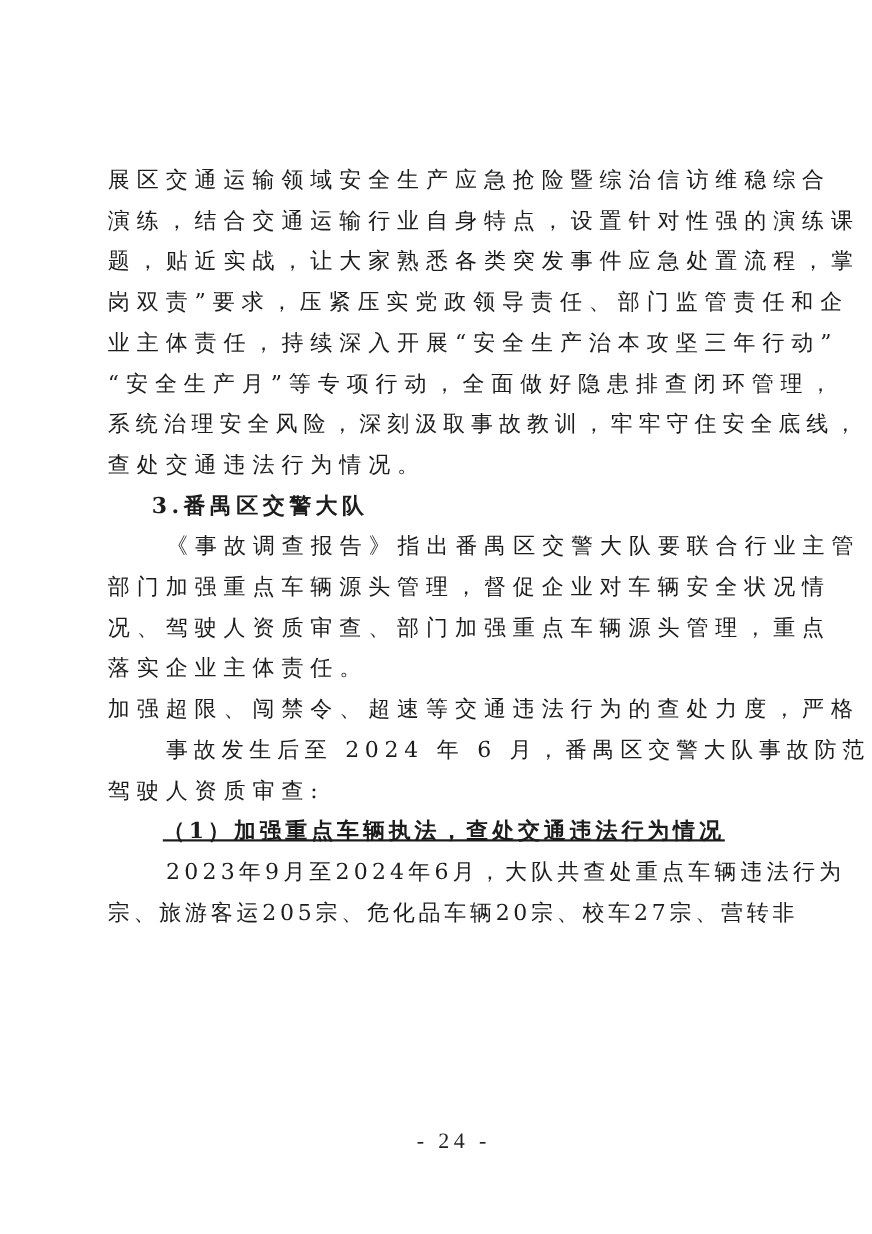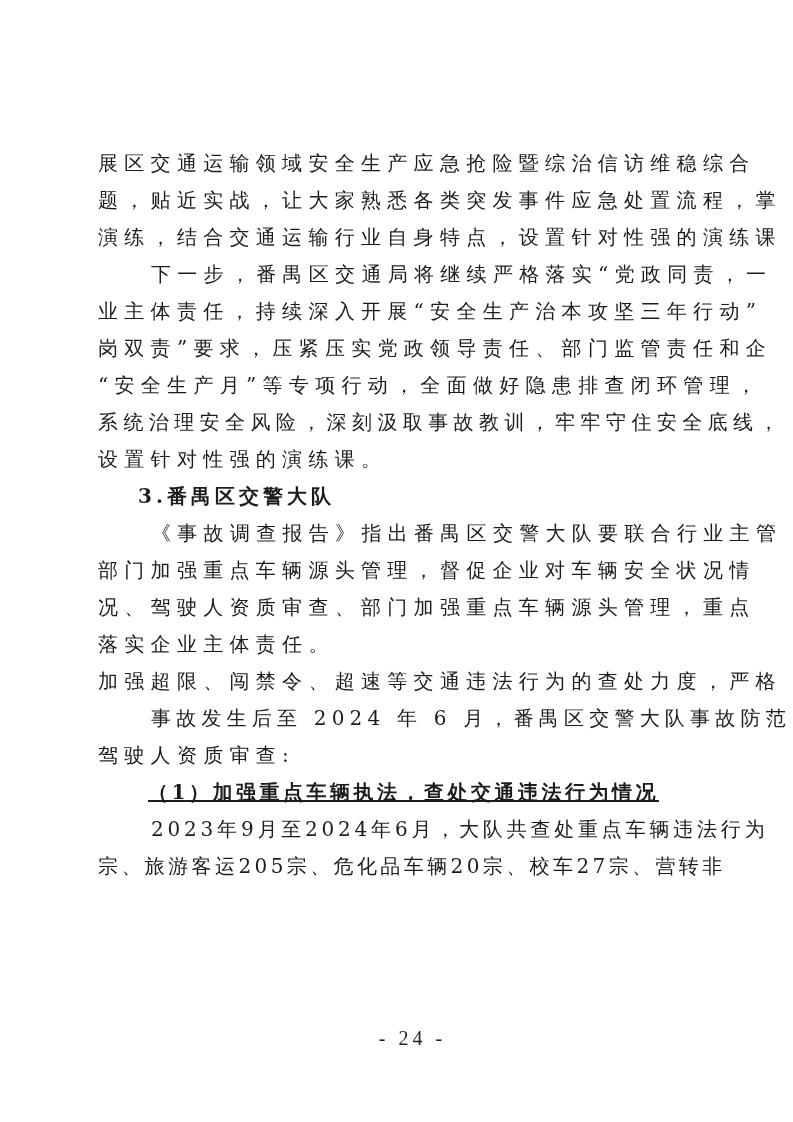--- a/index.html
+++ b/index.html
@@ -24,29 +24,28 @@
       letter-spacing: 4px;
     }
   </style>
 </head>
 <body>
 
 <div class="page">
   <div class="body-text">
 
     <span class="line">展区交通运输领域安全生产应急抢险暨综治信访维稳综合</span>
+    <span class="line">演练，结合交通运输行业自身特点，设置针对性强的演练课</span>
     <span class="line">题，贴近实战，让大家熟悉各类突发事件应急处置流程，掌</span>
-    <span class="line">演练，结合交通运输行业自身特点，设置针对性强的演练课</span>
 
-    <span class="line indent">下一步，番禺区交通局将继续严格落实“党政同责，一</span>
+    <span class="line">岗双责”要求，压紧压实党政领导责任、部门监管责任和企</span>
     <span class="line">业主体责任，持续深入开展“安全生产治本攻坚三年行动”</span>
-    <span class="line">岗双责”要求，压紧压实党政领导责任、部门监管责任和企</span>
     <span class="line">“安全生产月”等专项行动，全面做好隐患排查闭环管理，</span>
     <span class="line" style="letter-spacing:5.4px">系统治理安全风险，深刻汲取事故教训，牢牢守住安全底线，</span>
-    <span class="line">设置针对性强的演练课。</span>
+    <span class="line">查处交通违法行为情况。</span>
 
     <span class="line h3">3.番禺区交警大队</span>
 
     <span class="line indent">《事故调查报告》指出番禺区交警大队要联合行业主管</span>
     <span class="line">部门加强重点车辆源头管理，督促企业对车辆安全状况情</span>
     <span class="line">况、驾驶人资质审查、部门加强重点车辆源头管理，重点</span>
     <span class="line">落实企业主体责任。</span>
     <span class="line">加强超限、闯禁令、超速等交通违法行为的查处力度，严格</span>
 
     <span class="line indent" style="letter-spacing:5.2px">事故发生后至 2024 年 6 月，番禺区交警大队事故防范</span>

